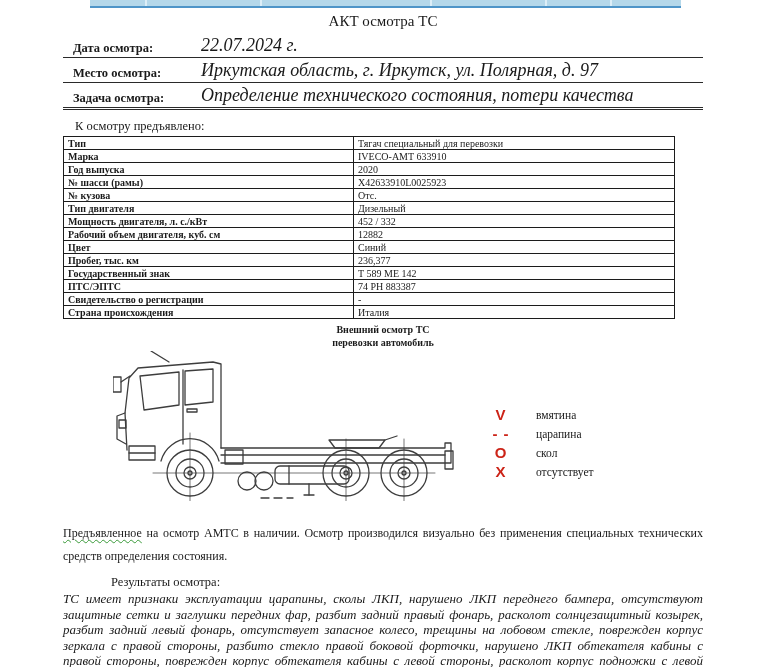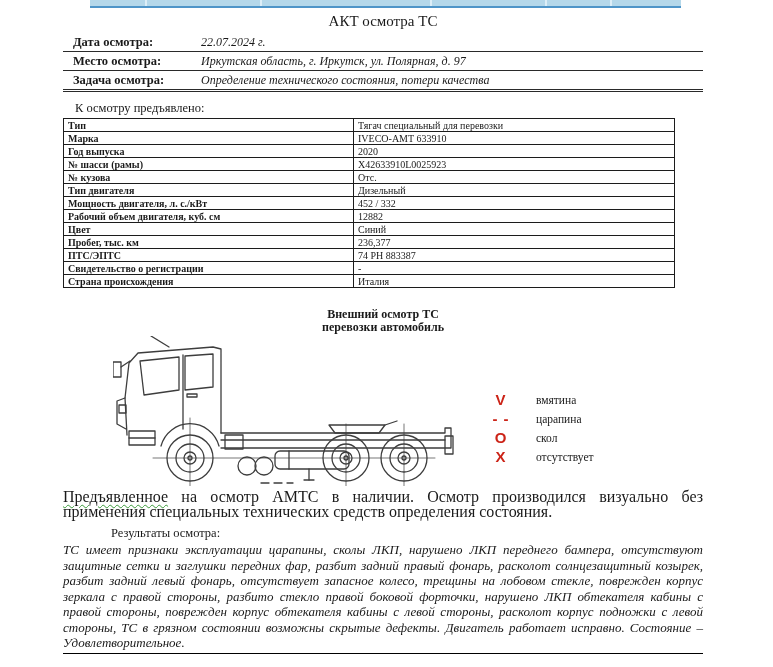--- a/index.html
+++ b/index.html
@@ -14,44 +14,44 @@
   .topbar .sep { position: absolute; top: 0; width: 2px; height: 6px; background: #ddeef7; }
 
   .content { width: 640px; margin-left: 63px; }
 
   .doc-title { text-align: center; font-weight: normal; font-size: 15px; margin-top: 5px; }
 
   .fields { margin-top: 3px; }
   .field-row { display: flex; align-items: flex-end; padding: 2px 0 1px 10px; border-bottom: 1px solid #2a2a2a; }
   .field-row.last { border-bottom: 3px double #2a2a2a; }
   .field-label { font-weight: bold; font-size: 12.5px; width: 128px; flex: 0 0 auto; }
-  .field-value { font-style: italic; font-size: 12px; }
+  .field-value { font-style: italic; font-size: 18px; }
 
   .k-heading { margin: 9px 0 2px 12px; font-weight: normal; font-size: 12.5px; }
 
   table.spec { border-collapse: collapse; width: 612px; }
   table.spec td {
     border: 1px solid #1c1c1c; font-size: 10px; height: 13px;
     padding: 0 4px; line-height: 11px; vertical-align: middle;
   }
   table.spec td.lbl { width: 290px; font-weight: bold; }
 
-  .subheading { text-align: center; font-weight: bold; font-size: 12px; line-height: 13px; margin-top: 20px; }
+  .subheading { text-align: center; font-weight: bold; font-size: 10px; line-height: 13px; margin-top: 4px; }
 
   .diagram-row { position: relative; height: 152px; margin-top: 0; }
   .truck-wrap { position: absolute; left: 50px; top: 2px; }
   .legend { position: absolute; left: 415px; top: 56px; }
   .legend-row { display: flex; align-items: center; height: 19px; }
   .legend-symbol {
     width: 46px; text-align: center; color: #cc2418; font-weight: bold;
     font-family: "Liberation Sans", sans-serif; font-size: 15px; line-height: 15px; letter-spacing: 1px;
   }
   .legend-label { font-size: 11.5px; padding-left: 12px; }
 
-  .presence { margin-top: 3px; font-size: 16px; line-height: 15px; text-align: justify; }
+  .presence { margin-top: 21px; font-size: 12px; line-height: 23px; text-align: justify; }
   .misspelled { text-decoration: underline wavy #3a9a3a 1px; text-underline-offset: 2px; }
 
   .results-heading { margin-top: 7px; font-weight: normal; font-size: 12.5px; margin-left: 48px; }
   .results-text {
     margin-top: 1px; font-style: italic; font-size: 13px; line-height: 15.5px;
     text-align: justify; padding-bottom: 2px; border-bottom: 1.5px solid #000;
   }
 
   svg.truck { stroke: #3d3d3d; fill: none; stroke-width: 1.3; stroke-linejoin: round; stroke-linecap: round; }
   svg.truck .thin { stroke-width: 0.7; }
@@ -122,20 +122,24 @@
           <td class="lbl">Рабочий объем двигателя, куб. см</td>
           <td>12882</td>
         </tr>
       <tr>
           <td class="lbl">Цвет</td>
           <td>Синий</td>
         </tr>
       <tr>
           <td class="lbl">Пробег, тыс. км</td>
           <td>236,377</td>
+        </tr>
+      <tr>
+          <td class="lbl">Государственный знак</td>
+          <td>Т 589 МЕ 142</td>
         </tr>
       <tr>
           <td class="lbl">ПТС/ЭПТС</td>
           <td>74 РН 883387</td>
         </tr>
       <tr>
           <td class="lbl">Свидетельство о регистрации</td>
           <td>-</td>
         </tr>
       <tr>

